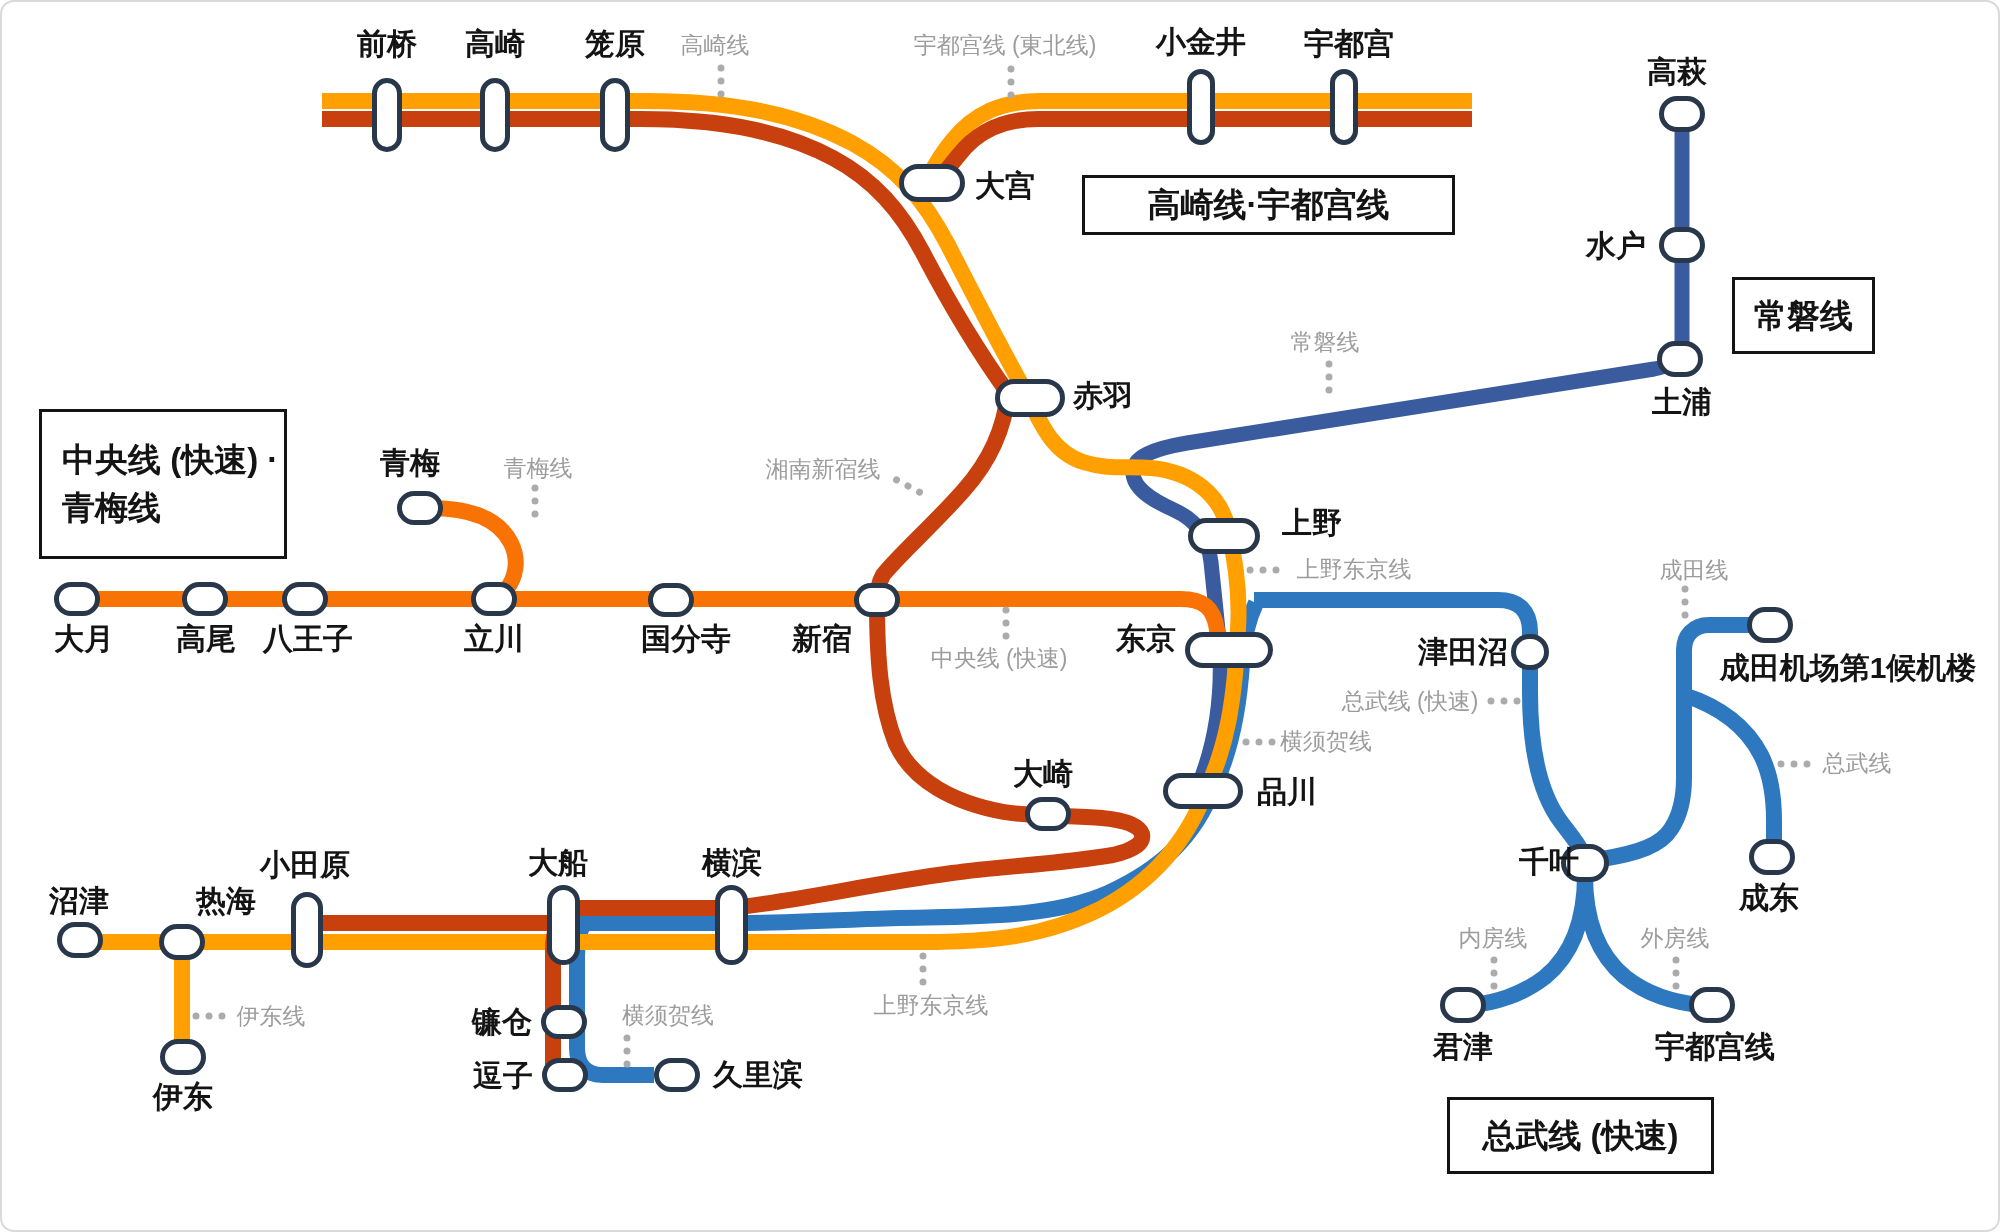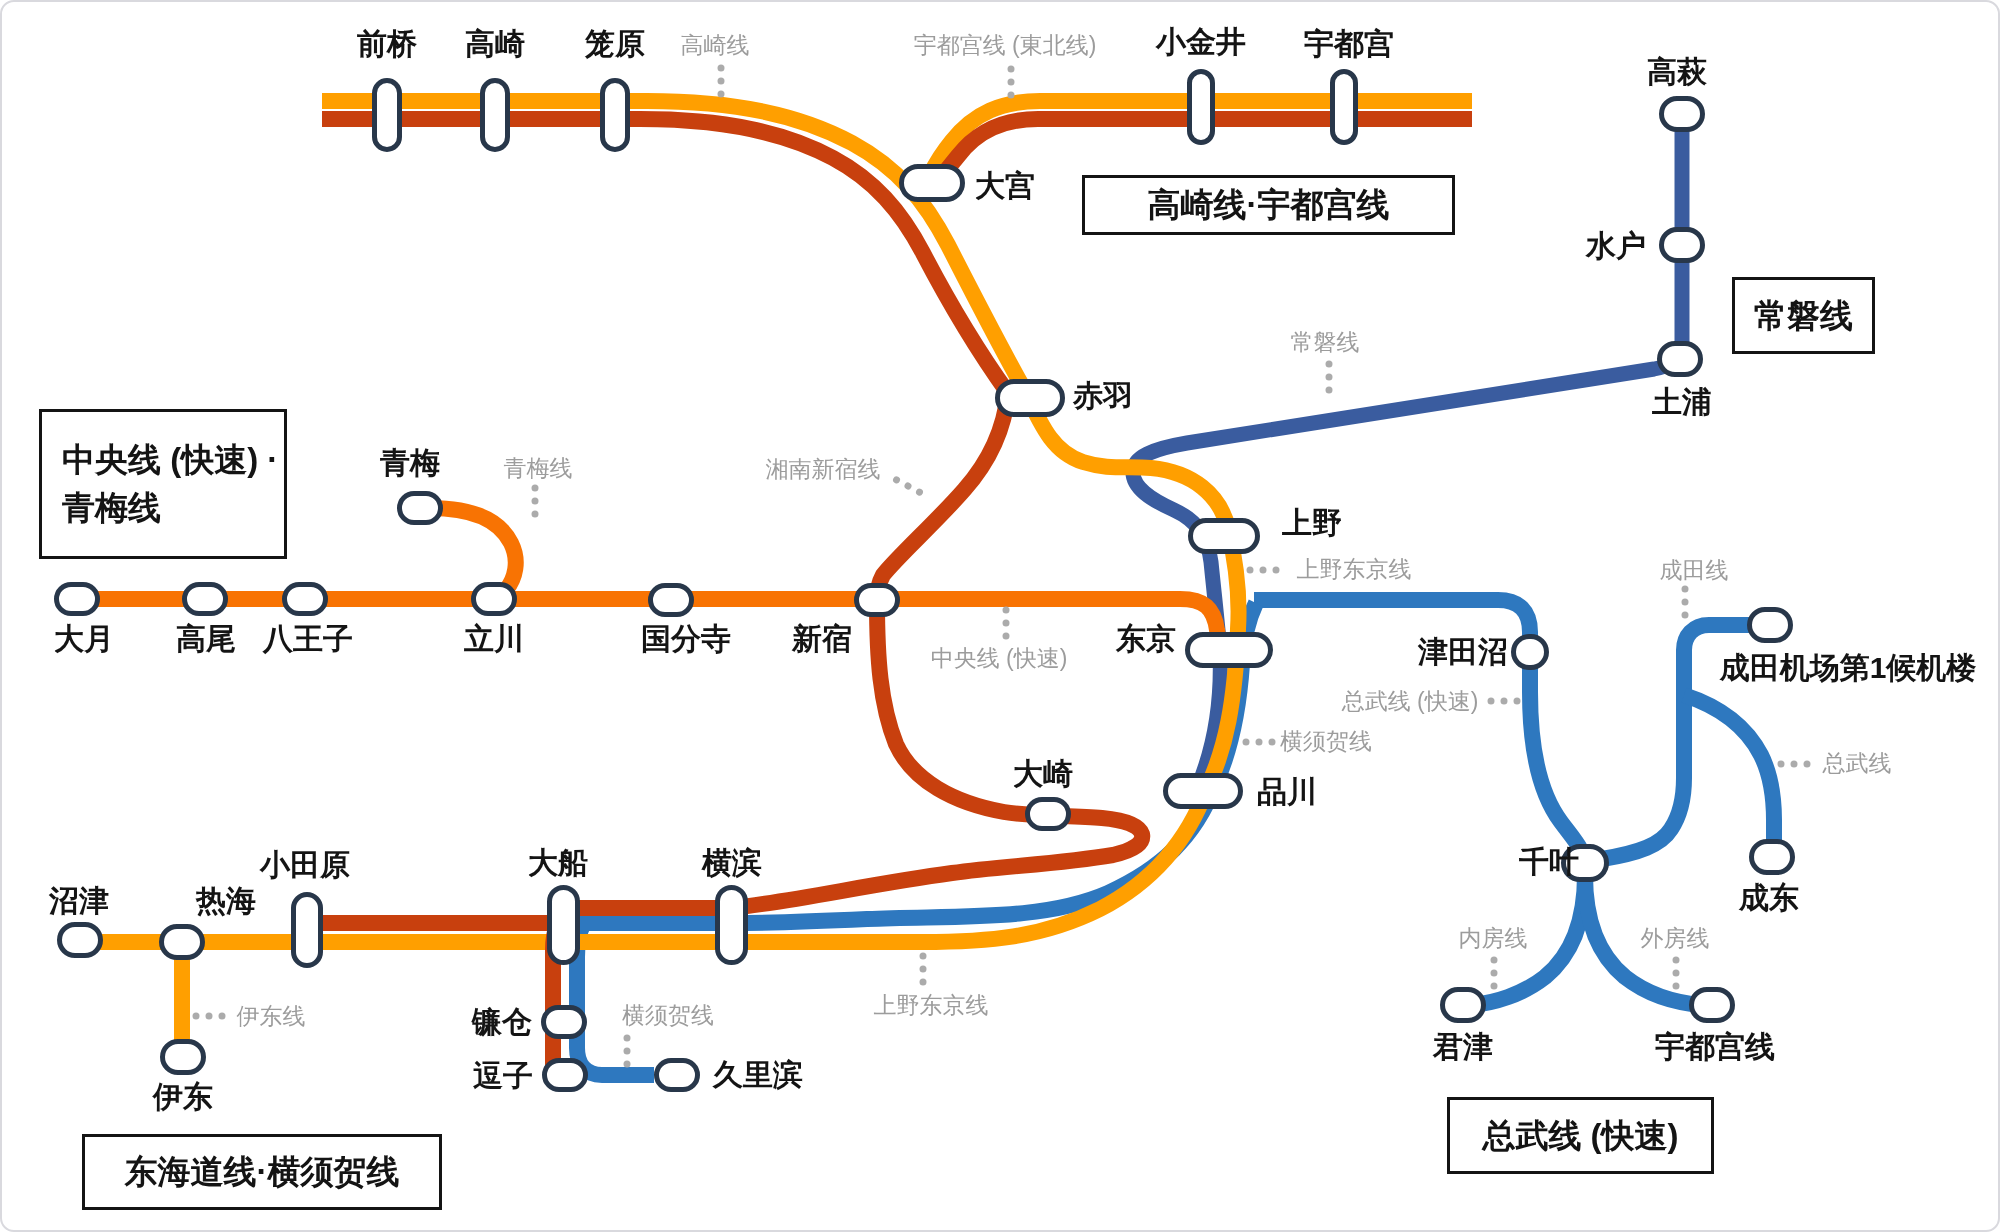--- a/index.html
+++ b/index.html
@@ -245,19 +245,16 @@
     <div class="box left" style="left: 37px; top: 407px; width: 248px; height: 150px;">
       <div class="box-line">中央线 (快速) ·</div>
       <div class="box-line">青梅线</div>
     </div>
     <div class="box center" style="left: 1080px; top: 173px; width: 373px; height: 60px;">
       <div class="box-line">高崎线·宇都宫线</div>
     </div>
     <div class="box center" style="left: 1730px; top: 275px; width: 143px; height: 77px;">
       <div class="box-line">常磐线</div>
     </div>
-    <div class="box center" style="left: 80px; top: 1132px; width: 360px; height: 76px;">
-      <div class="box-line">东海道线·横须贺线</div>
-    </div>
     <div class="box center" style="left: 1445px; top: 1095px; width: 267px; height: 77px;">
       <div class="box-line">总武线 (快速)</div>
     </div>
   </div>
 
 </body></html>

